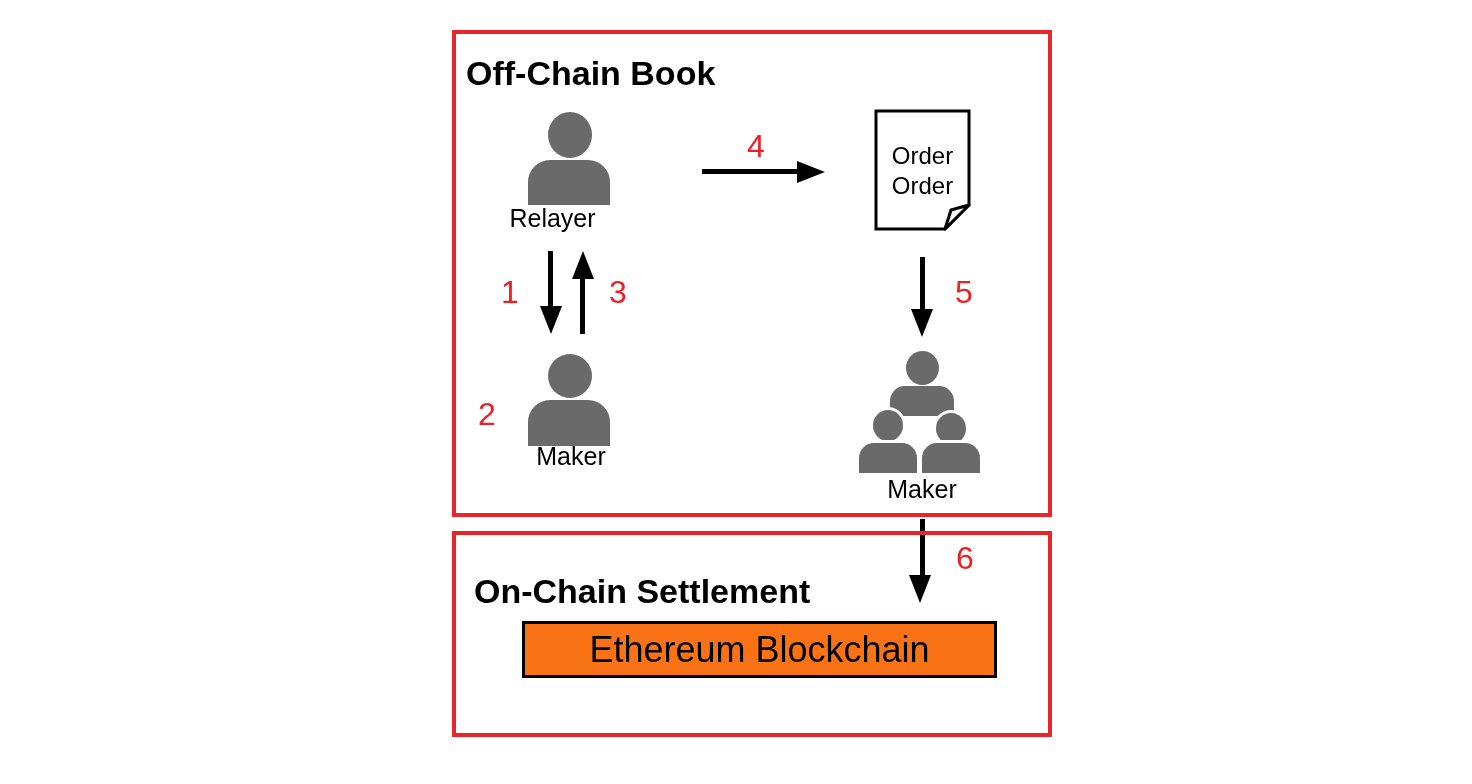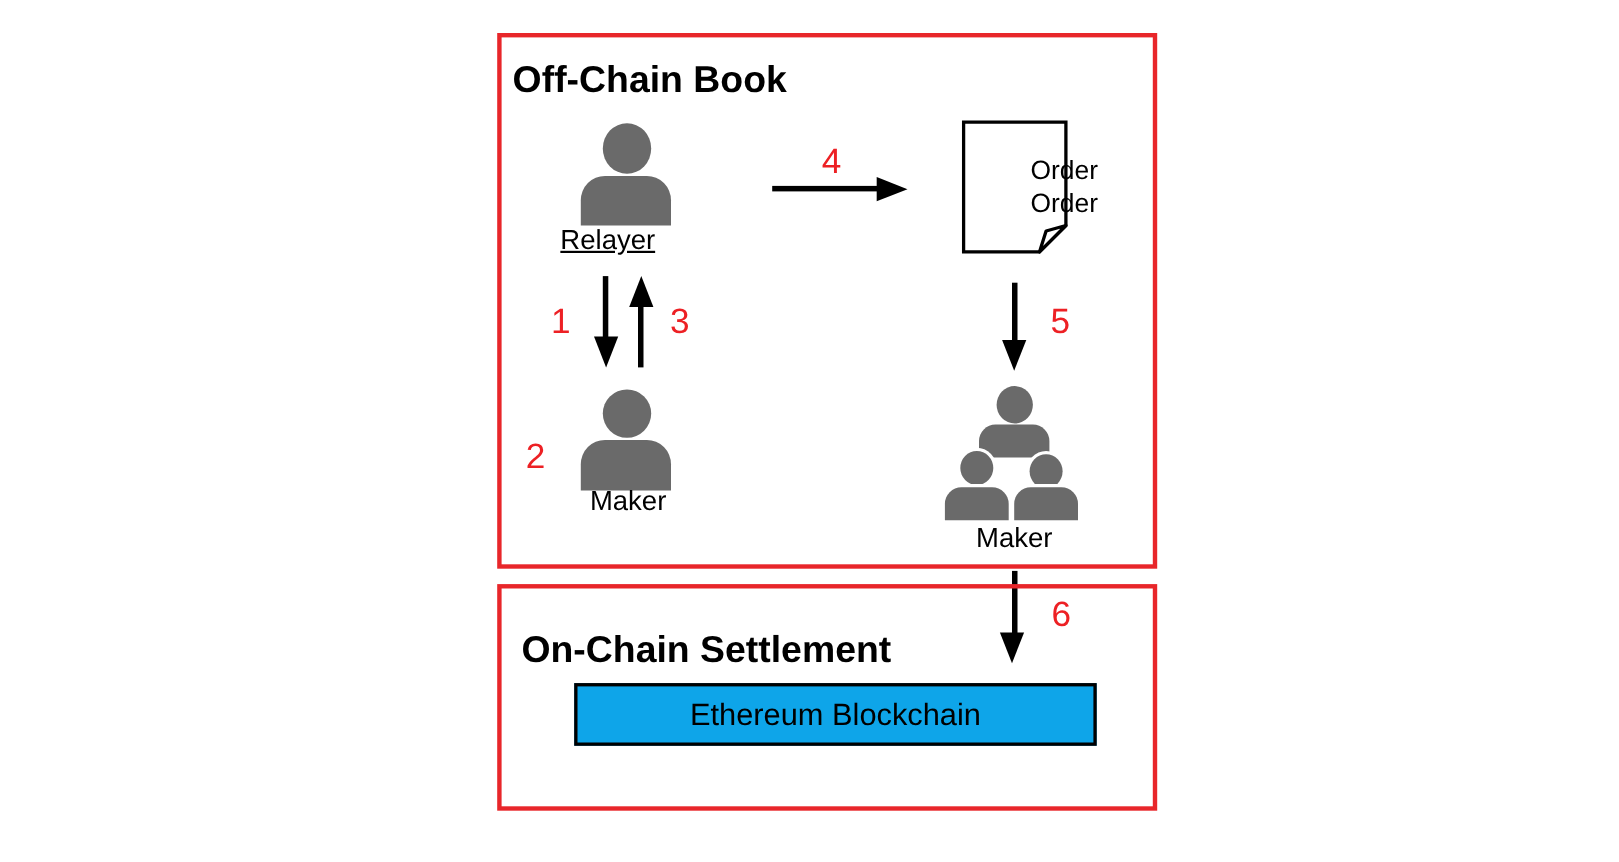--- a/index.html
+++ b/index.html
@@ -13,23 +13,23 @@
   .step-num{position:absolute;font-size:32px;color:#ed2024;z-index:3;}
   .head{position:absolute;background:#6a6a6a;border-radius:50%;}
   .torso{position:absolute;background:#6a6a6a;border-radius:22px 22px 0 0;}
   .torso-sm{position:absolute;background:#6a6a6a;border-radius:15px 15px 0 0;}
   .head-front,.torso-front{box-shadow:0 0 0 3px #ffffff;}
   .shaft-v{position:absolute;width:5px;background:#000;}
   .shaft-h{position:absolute;height:5px;background:#000;}
   .head-down{position:absolute;width:0;height:0;border-left:11px solid transparent;border-right:11px solid transparent;border-top:28px solid #000;}
   .head-up{position:absolute;width:0;height:0;border-left:11px solid transparent;border-right:11px solid transparent;border-bottom:28px solid #000;}
   .head-right{position:absolute;width:0;height:0;border-top:11px solid transparent;border-bottom:11px solid transparent;border-left:28px solid #000;}
-  .eth-box{position:absolute;border:3px solid #000;background:#0ea5e9;box-sizing:border-box;
-    display:flex;align-items:center;justify-content:center;font-size:28px;z-index:3;text-align:right;}
-  .orderbook-text{position:absolute;font-size:24px;line-height:30px;text-align:center;z-index:4;margin-left:45px;}
+  .eth-box{position:absolute;border:3px solid #000;background:#f97316;box-sizing:border-box;
+    display:flex;align-items:center;justify-content:center;font-size:36px;z-index:3;text-align:right;}
+  .orderbook-text{position:absolute;font-size:24px;line-height:30px;text-align:center;z-index:4;}
   .arrow6-wrap{position:absolute;z-index:1;}
   .z3{z-index:3;}
 </style>
 </head>
 <body>
 
 <div id="canvas">
 
   <div class="arrow6-wrap">
     <div class="shaft-v" style="left:920px;top:519px;height:57px;"></div>
@@ -40,21 +40,21 @@
 
   <div class="red-box" style="left:452px;top:531px;width:600px;height:206px;"></div>
 
   <div class="section-title" style="left:466px;top:54px;">Off-Chain Book</div>
   <div class="section-title" style="left:474px;top:552px;margin-top:20px;">On-Chain Settlement</div>
 
   <div>
     <div class="head z3" style="left:548px;top:112px;width:44px;height:46px;"></div>
     <div class="torso z3" style="left:528px;top:160px;width:82px;height:45px;"></div>
   </div>
-  <div class="node-label" style="left:505px;top:204px;width:95px;text-decoration:underline;">Relayer</div>
+  <div class="node-label" style="left:505px;top:204px;width:95px;">Relayer</div>
 
   <div>
     <div class="shaft-v z3" style="left:548px;top:251px;height:57px;"></div>
     <div class="head-down z3" style="left:540px;top:306px;"></div>
   </div>
   <div>
     <div class="head-up z3" style="left:572px;top:251px;"></div>
     <div class="shaft-v z3" style="left:580px;top:277px;height:57px;"></div>
   </div>
   <div class="step-num" style="left:501px;top:274px;">1</div>

